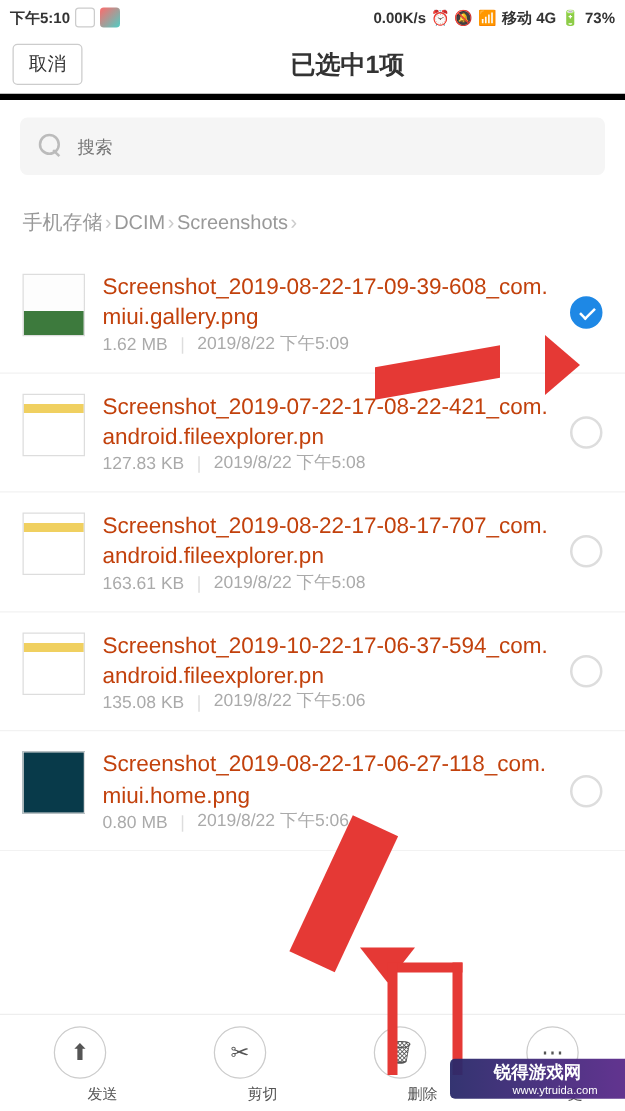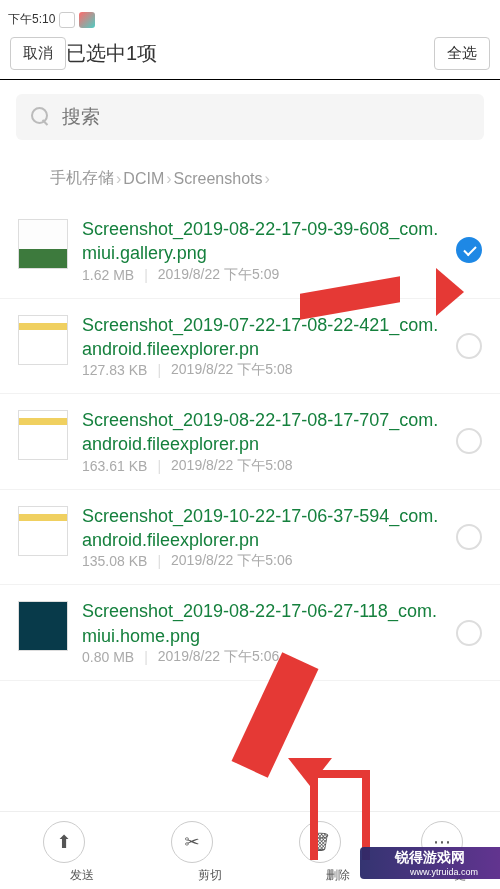--- a/index.html
+++ b/index.html
@@ -1,45 +1,45 @@
 <!DOCTYPE html>
 <html><head>
 <meta charset="utf-8">
 <style>
 *{box-sizing:border-box;margin:0;padding:0;font-family:-apple-system,BlinkMacSystemFont,"PingFang SC","Helvetica Neue",sans-serif;}
 body{width:500px;height:889px;background:#fff;position:relative;overflow:hidden;}
-.status-bar{height:28px;display:flex;align-items:flex-end;padding:0 8px;font-size:12px;color:#333;}
+.status-bar{height:28px;display:flex;align-items:center;padding:0 8px;font-size:12px;color:#333;font-weight:bold;}
 .status-left{display:flex;align-items:center;gap:4px;}
 .status-right{margin-left:auto;display:flex;align-items:center;gap:4px;}
 .tray-icon{width:16px;height:16px;border-radius:3px;display:inline-block;}
 .tray-qq{background:#fff;border:1px solid #ccc;}
 .tray-sogou{background:linear-gradient(135deg,#ff6b6b,#4ecdc4);}
 
-.header{height:52px;display:flex;align-items:center;padding:0 10px;border-bottom:1px solid #000000;}
+.header{height:52px;display:flex;align-items:center;padding:0 10px;border-bottom:5px solid #000000;}
 .header-btn{padding:6px 12px;border:1px solid #ccc;border-radius:4px;background:#fff;font-size:15px;color:#333;}
-.header-title{flex:1;font-size:20px;color:#333;font-weight:400;}
+.header-title{flex:1;text-align:center;font-size:20px;color:#333;font-weight:700;}
 
 .search-bar{margin:14px 16px;height:46px;background:#f5f5f5;border-radius:6px;display:flex;align-items:center;padding:0 14px;}
 .search-icon{width:22px;height:22px;position:relative;}
 .search-icon::before{content:"";position:absolute;width:13px;height:13px;border:2px solid #bbb;border-radius:50%;left:1px;top:1px;}
 .search-icon::after{content:"";position:absolute;width:2px;height:7px;background:#bbb;transform:rotate(-45deg);left:14px;top:13px;}
-.search-input{flex:1;border:none;background:transparent;font-size:19px;color:#737373;margin-left:10px;outline:none;}
-
-.breadcrumbs{display:flex;align-items:center;padding:14px 18px;gap:2px;font-size:16px;color:#999;margin-left:32px;}
+.search-input{flex:1;border:none;background:transparent;font-size:14px;color:#737373;margin-left:10px;outline:none;}
+
+.breadcrumbs{display:flex;align-items:center;padding:14px 18px;gap:2px;font-size:16px;color:#999;}
 .crumb{color:#999;}
 .chev{color:#ccc;}
 
 .file-list{overflow-y:hidden;}
 .file-item{display:flex;align-items:flex-start;padding:14px 18px;border-bottom:1px solid #f2f2f2;gap:14px;}
 .thumb{width:50px;height:50px;background:#eee;border:1px solid #ddd;flex-shrink:0;margin-top:2px;}
 .thumb.gallery{background:linear-gradient(to bottom,#fdfdfd 0%,#fdfdfd 60%,#3d7a3d 60%,#3d7a3d 100%);}
 .thumb.fe{background:linear-gradient(to bottom,#fff 0%,#fff 15%,#f0d060 15%,#f0d060 30%,#fff 30%);}
 .thumb.home{background:#083a4a;}
 .file-info{flex:1;min-width:0;}
-.file-name{font-size:18px;color:#15803d;line-height:1.35;word-break:break-all;}
+.file-name{font-size:18px;color:#c2410c;line-height:1.35;word-break:break-all;}
 .file-meta{display:flex;align-items:center;margin-top:0;font-size:14px;color:#aaa;gap:10px;}
 .meta-sep{color:#ddd;}
 .check{width:26px;height:26px;border:2px solid #ddd;border-radius:50%;flex-shrink:0;align-self:center;}
 .check.checked{background:#1e88e5;border-color:#1e88e5;position:relative;}
 .check.checked::after{content:"";position:absolute;width:10px;height:5px;border-left:2px solid #fff;border-bottom:2px solid #fff;transform:rotate(-45deg);left:6px;top:7px;}
 
 .bottom-bar{position:absolute;bottom:0;left:0;right:0;height:78px;background:#fff;border-top:1px solid #eee;display:flex;justify-content:space-around;align-items:center;padding-top:4px;}
 .action{display:flex;flex-direction:column;align-items:center;gap:4px;}
 .action-icon{width:42px;height:42px;border:1px solid #ccc;border-radius:50%;display:flex;align-items:center;justify-content:center;}
 .action-label{font-size:12px;color:#555;margin-left:36px;}
@@ -63,26 +63,34 @@
 </style>
 </head>
 <body>
 
 <div class="status-bar">
   <div class="status-left">
     <span>下午5:10</span>
     <span class="tray-icon tray-qq"></span>
     <span class="tray-icon tray-sogou"></span>
   </div>
+  <div class="status-right">
+    <span>0.00K/s</span>
+    <span>⏰</span>
+    <span>🔕</span>
+    <span>📶</span>
+    <span>移动 4G</span>
+    <span>🔋</span>
+    <span>73%</span>
+  </div>
 </div>
 
 <div class="header">
   <button class="header-btn">取消</button>
   <div class="header-title">已选中1项</div>
-  <button class="header-btn">全选</button>
 </div>
 
 <div class="search-bar">
   <span class="search-icon"></span>
   <input class="search-input" placeholder="搜索" style="">
 </div>
 
 <div class="breadcrumbs">
   <span class="crumb">手机存储</span>
   <span class="chev">›</span>

